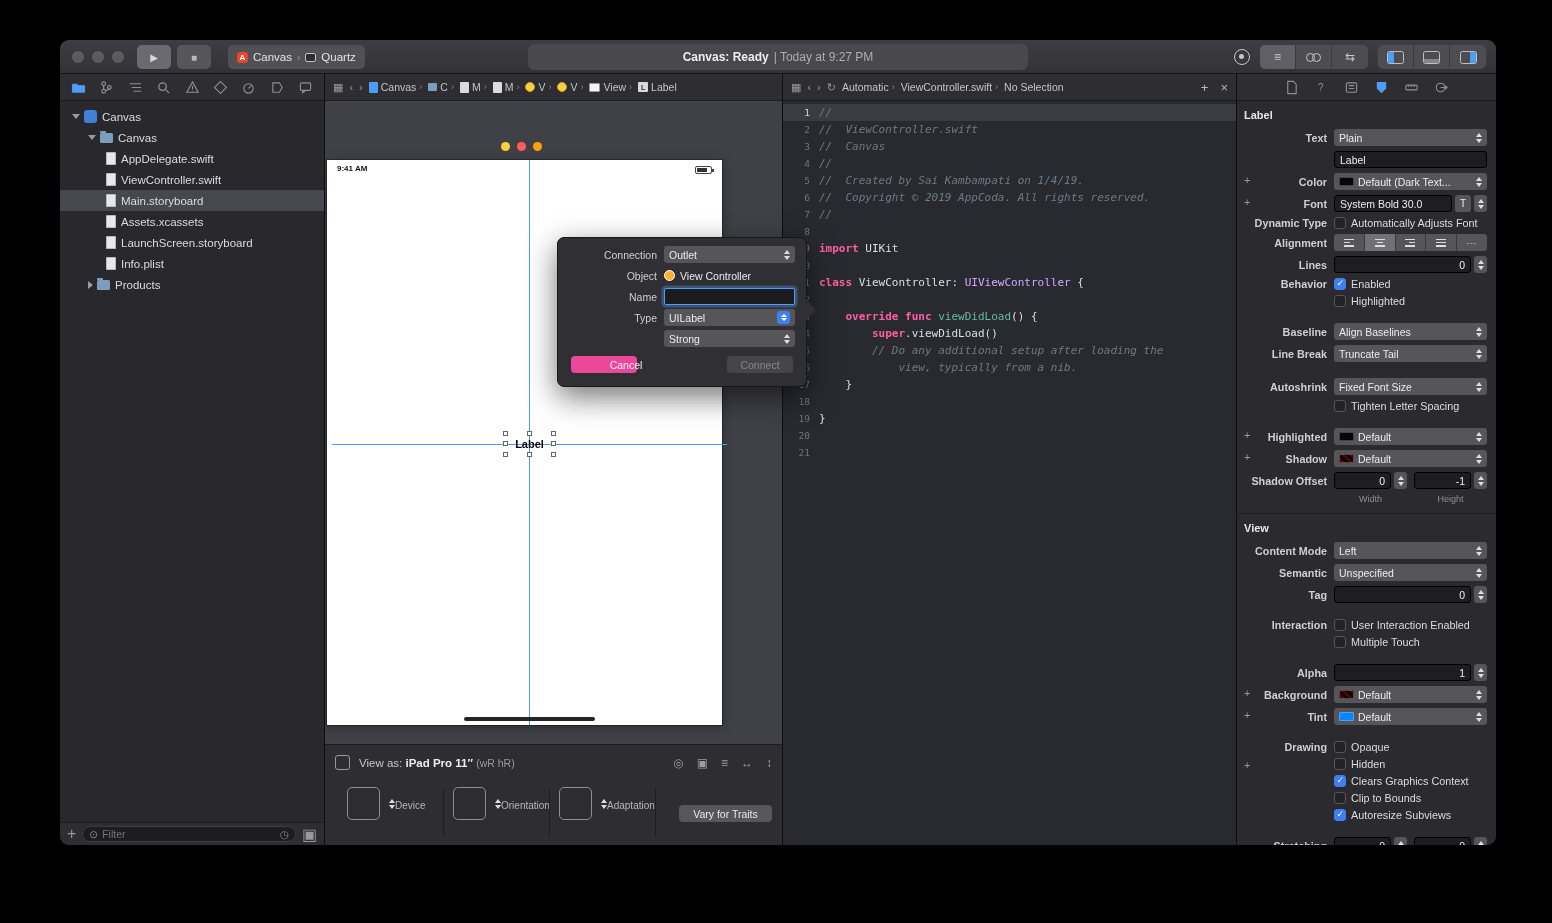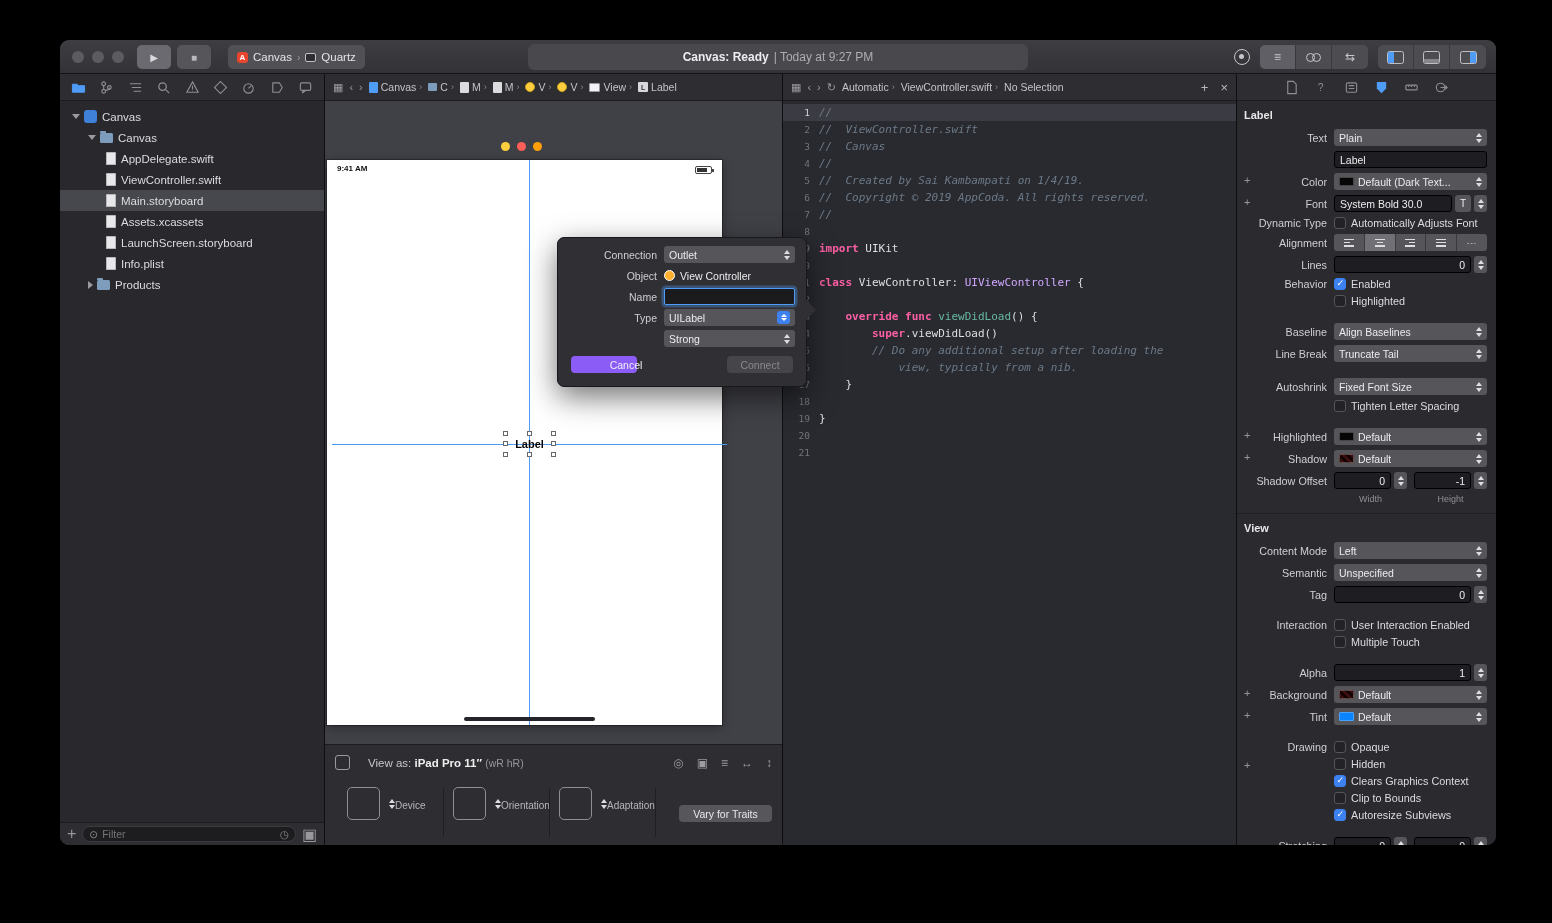--- a/index.html
+++ b/index.html
@@ -119,25 +119,25 @@
   .vc-dot{width:11px;height:11px;border-radius:50%;background:#ffb02e;border:1.5px solid #fff;}
   .name-input{flex:1;height:17px;background:#1b1b1e;border:1.5px solid #4f9cf7;border-radius:2px;
     box-shadow:0 0 0 2.5px rgba(79,156,247,.35);color:#fff;font-size:10.5px;padding:0 4px;outline:none;min-width:0;}
   .combo-btn{margin-left:auto;width:13px;height:13px;border-radius:3px;background:#3d80f0;
     display:flex;flex-direction:column;gap:1px;align-items:center;justify-content:center;flex-shrink:0;}
   .combo-btn i{width:0;height:0;border-left:3px solid transparent;border-right:3px solid transparent;}
   .combo-btn .up{border-bottom:3.5px solid #fff;}
   .combo-btn .dn{border-top:3.5px solid #fff;}
   .pbtns{display:flex;justify-content:space-between;margin:9px 13px 0;}
   .pbtn{width:66px;height:17px;border-radius:4px;font-size:10.5px;display:flex;align-items:center;justify-content:center;}
-  .pbtn.cancel{background:#8b5cf6;color:#f0f0f2;padding-left:44px;}
+  .pbtn.cancel{background:#ec4899;color:#f0f0f2;padding-left:44px;}
   .pbtn.connect{background:#46464a;color:#88888d;}
   
   .device-bar{height:36px;background:#2d2d32;border-top:1px solid #1c1c1f;display:flex;align-items:center;
-    padding:0 10px;gap:18px;flex-shrink:0;color:#c8c8cb;font-size:11.5px;}
+    padding:0 10px;gap:9px;flex-shrink:0;color:#c8c8cb;font-size:11.5px;}
   .db-square{width:15px;height:15px;border:1.5px solid #9a9a9e;border-radius:3px;}
   .db-icons{margin-left:auto;display:flex;gap:13px;color:#9d9da1;font-size:12px;}
   .trait-bar{height:65px;background:#2d2d32;position:relative;flex-shrink:0;}
   .tgroup{position:absolute;top:7px;width:86px;display:flex;flex-direction:row;align-items:center;}
   .tg-row{display:flex;align-items:center;gap:5px;}
   .tg-box{width:33px;height:33px;border:1px solid #8e8e93;border-radius:5px;}
   .tg-cap{margin-top:3px;font-size:10px;color:#b6b6ba;}
   .tdiv{position:absolute;top:8px;bottom:8px;width:1px;background:#1f1f23;}
   .vary-btn{position:absolute;right:10px;top:25px;width:93px;height:17px;background:#56565b;border-radius:4px;
     display:flex;align-items:center;justify-content:center;font-size:10.5px;color:#e8e8ea;}
@@ -153,21 +153,21 @@
   .tk-k{color:#fc5fa3;font-weight:bold;}
   .tk-t{color:#d0a8ff;}
   .tk-f{color:#67b7a4;}
   
   .insp-tabs{justify-content:center;gap:15px;}
   .insp-body{flex:1;overflow:hidden;padding:7px 9px 0 7px;font-size:11px;color:#d4d4d7;}
   .isection{font-weight:bold;color:#e7e7e9;margin:1px 0 8px;}
   .isect-div{border-top:1px solid #1f1f23;margin:9px -9px 8px -7px;}
   .irow{position:relative;display:flex;align-items:center;margin-bottom:5px;}
   .plus{position:absolute;left:0;top:1px;color:#98989c;font-size:11px;}
-  .ilabel{width:83px;text-align:right;margin-right:7px;color:#cfcfd3;flex-shrink:0;font-size:10.8px;white-space:nowrap;}
+  .ilabel{width:83px;text-align:right;margin-right:7px;color:#cfcfd3;flex-shrink:0;font-size:10.8px;white-space:nowrap;font-weight:bold;}
   .ictl{flex:1;display:flex;align-items:flex-start;min-width:0;}
   .ipopup{flex:1;height:17px;background:#55555a;border-radius:3px;display:flex;align-items:center;
     padding:0 5px;font-size:10.5px;color:#ececee;min-width:0;}
   .swatch{width:15px;height:9px;border-radius:1.5px;margin-right:4px;flex-shrink:0;border:1px solid rgba(255,255,255,.25);}
   .swatch.black{background:#060606;}
   .swatch.pattern{background:repeating-linear-gradient(45deg,#3c0d0d 0 3px,#120202 3px 6px);}
   .swatch.blue{background:#0a84ff;}
   .numfield{flex:1;height:17px;background:#1e1e22;border:1px solid #000;border-radius:3px;color:#ececee;
     font-size:10.5px;display:flex;align-items:center;justify-content:flex-end;padding:0 5px;min-width:0;}
   .txtfield{flex:1;height:17px;background:#1e1e22;border:1px solid #000;border-radius:3px;color:#ececee;

